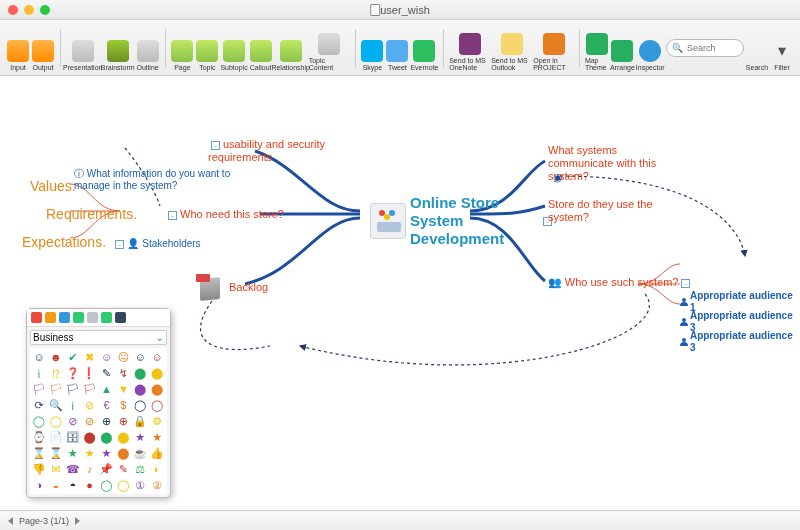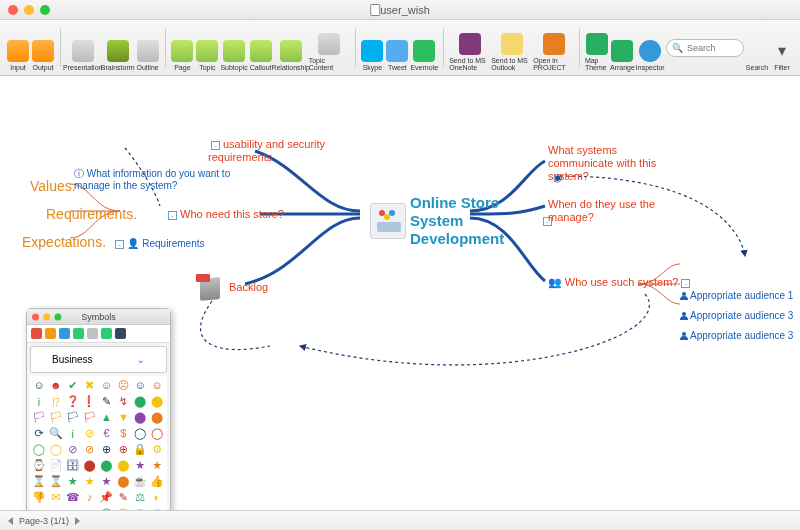--- a/index.html
+++ b/index.html
@@ -39,38 +39,38 @@
 
 svg.wires { position:absolute; top:0; left:0; width:100%; height:100%; pointer-events:none; }
 
 
 .panel { position: absolute; left: 26px; top: 232px; width: 145px; background: #f4f4f4; border: 1px solid #bbb; border-radius: 5px; box-shadow: 2px 2px 6px rgba(0,0,0,0.25); z-index: 5; }
 .panel-hd { height: 16px; background: linear-gradient(#f0f0f0,#ddd); border-bottom:1px solid #ccc; display:flex; align-items:center; padding:0 5px; font-size:9px; color:#444; position:relative;}
 .panel-hd .traffic { transform: scale(0.7); transform-origin:left center;}
 .panel-hd .pt { position:absolute; left:50%; transform:translateX(-50%);}
 .panel-row { height: 18px; background:#fff; border-bottom:1px solid #ddd; display:flex; align-items:center; padding:0 4px; gap:3px;}
 .mini-ic { width:11px; height:11px; border-radius:2px;}
-.panel-cat { height:27px; background:#fff; border:1px solid #ccc; border-radius:2px; margin:3px; display:flex; align-items:center; justify-content:space-between; padding:0 21px; font-size:10px;}
+.panel-cat { height:15px; background:#fff; border:1px solid #ccc; border-radius:2px; margin:3px; display:flex; align-items:center; justify-content:space-between; padding:0 2px; font-size:10px;}
 .sym-grid { background:#fff; margin:0 3px 3px 3px; display:grid; grid-template-columns: repeat(8, 1fr); gap:2px; padding:2px; }
 .sym { width:14px; height:14px; display:flex; align-items:center; justify-content:center; font-size:11px;}
 
 
 .status { position:absolute; bottom:0; left:0; right:0; height:20px; background:linear-gradient(#fafafa,#ededed); border-top:1px solid #ccc; display:flex; align-items:center; padding:0 8px; font-size:9px; color:#555; gap:6px;}
 .status .right { margin-left:auto; display:flex; align-items:center; gap:8px;}
 .tri { width:0; height:0; border-style:solid; }
 .tri.l { border-width:4px 5px 4px 0; border-color:transparent #888 transparent transparent;}
 .tri.r { border-width:4px 0 4px 5px; border-color:transparent transparent transparent #888;}
 .slider { width:60px; height:4px; background:#ccc; border-radius:2px; position:relative;}
 .slider .knob{ width:8px;height:8px;background:#fff;border:1px solid #999;border-radius:50%;position:absolute;top:-3px;left:20px;}
 
 .ic-ppl { width:8px; height:8px; display:inline-block; position:relative; vertical-align:middle; margin-right:2px;}
 .ic-ppl::before{content:"";position:absolute;width:4px;height:4px;border-radius:50%;background:currentColor;left:2px;top:0;}
 .ic-ppl::after{content:"";position:absolute;width:8px;height:4px;border-radius:4px 4px 0 0;background:currentColor;left:0;top:4px;}
 .chip{display:inline-flex;align-items:center;}
-.chip.blue{color:#1a5fb4;}
+.chip.blue{color:#1a5fb4;font-weight:bold;}
 .central-ic{width:36px;height:36px;background:#eef0f2;border:1px solid #cfd4d9;border-radius:3px;display:inline-block;vertical-align:middle;margin-right:4px; position:relative;}
 .central-ic::before{content:"";position:absolute;width:24px;height:10px;background:#b0c4de;left:6px;bottom:6px;border-radius:2px;}
 .central-ic::after{content:"";position:absolute;width:6px;height:6px;background:#e74c3c;border-radius:50%;left:8px;top:6px;box-shadow:10px 0 #3498db,5px 4px #f1c40f;}
 .backlog-ic{width:30px;height:28px;display:inline-block;vertical-align:middle;margin-right:3px;position:relative;}
 .backlog-ic::before{content:"";position:absolute;width:20px;height:22px;background:linear-gradient(#c0c0c0,#888);left:4px;top:4px;border-radius:2px;transform:skewY(-6deg);}
 .backlog-ic::after{content:"";position:absolute;width:14px;height:8px;background:#d44;left:0;top:0;border-radius:1px;}
 </style>
 </head>
 <body>
 
@@ -222,52 +222,44 @@
     <span class="central">Online Store System Development</span>
     <span class="exp">-</span>
   </div>
 
   <div class="node topic-red" style="left:208px; top:62px; width:120px;"><span class="exp">-</span><span>usability and security requirements</span></div>
   <div class="node topic-red" style="left:165px; top:132px;"><span class="exp">-</span><span>Who need this store?</span></div>
   <div class="node topic-red" style="left:196px; top:198px;"><span class="backlog-ic"></span><span>Backlog</span></div>
 
   <div class="node topic-red" style="left:548px; top:68px; width:130px;"><span>What  systems communicate with this system?</span></div>
   <div class="node" style="left:553px; top:95px; color:#1d4f9e;">◉</div>
-  <div class="node topic-red" style="left:548px; top:122px; width:120px;"><span>When do they use the manage?</span></div>
+  <div class="node topic-red" style="left:548px; top:122px; width:120px;"><span>Store do they use the system?</span></div>
   <div class="node topic-red" style="left:548px; top:200px;"><span style="color:#d98f1a">👥</span> <span>Who use such system?</span><span class="exp">-</span></div>
 
   <div class="node topic-blue" style="left:74px; top:60px; width:160px;"><span style="color:#1d4f9e">ⓘ</span> <span>What information do you want to manage in the system?</span></div>
 
-  <div class="node topic-blue" style="left:112px; top:130px;"><span class="exp">-</span><span style="color:#d98f1a">👤</span> <span>Requirements</span></div>
+  <div class="node topic-blue" style="left:112px; top:130px;"><span class="exp">-</span><span style="color:#d98f1a">👤</span> <span>Stakeholders</span></div>
   <div class="node topic-orange" style="left:30px; top:102px;">Values.</div>
   <div class="node topic-orange" style="left:18px; top:130px;margin-left:28px;">Requirements.</div>
   <div class="node topic-orange" style="left:22px; top:158px;">Expectations.</div>
 
   <div class="node topic-blue chip blue" style="left:680px; top:182px;">
       <span class="ic-ppl"></span>
       <span>Appropriate audience 1</span>
     </div>
   <div class="node topic-blue chip blue" style="left:680px; top:202px;">
       <span class="ic-ppl"></span>
       <span>Appropriate audience 3</span>
     </div>
   <div class="node topic-blue chip blue" style="left:680px; top:222px;">
       <span class="ic-ppl"></span>
       <span>Appropriate audience 3</span>
     </div>
 
   <div class="panel">
-    <div class="panel-hd">
-      <div class="traffic">
-          <div class="tl r"></div>
-          <div class="tl y"></div>
-          <div class="tl g"></div>
-        </div>
-      <span class="pt">Symbols</span>
-    </div>
     <div class="panel-row">
       <div class="mini-ic" style="background:#e74c3c"></div>
       <div class="mini-ic" style="background:#f39c12"></div>
       <div class="mini-ic" style="background:#3498db"></div>
       <div class="mini-ic" style="background:#2ecc71"></div>
       <div class="mini-ic" style="background:#bdc3c7"></div>
       <div class="mini-ic" style="background:#2ecc71"></div>
       <div class="mini-ic" style="background:#34495e"></div>
     </div>
     <div class="panel-cat">

